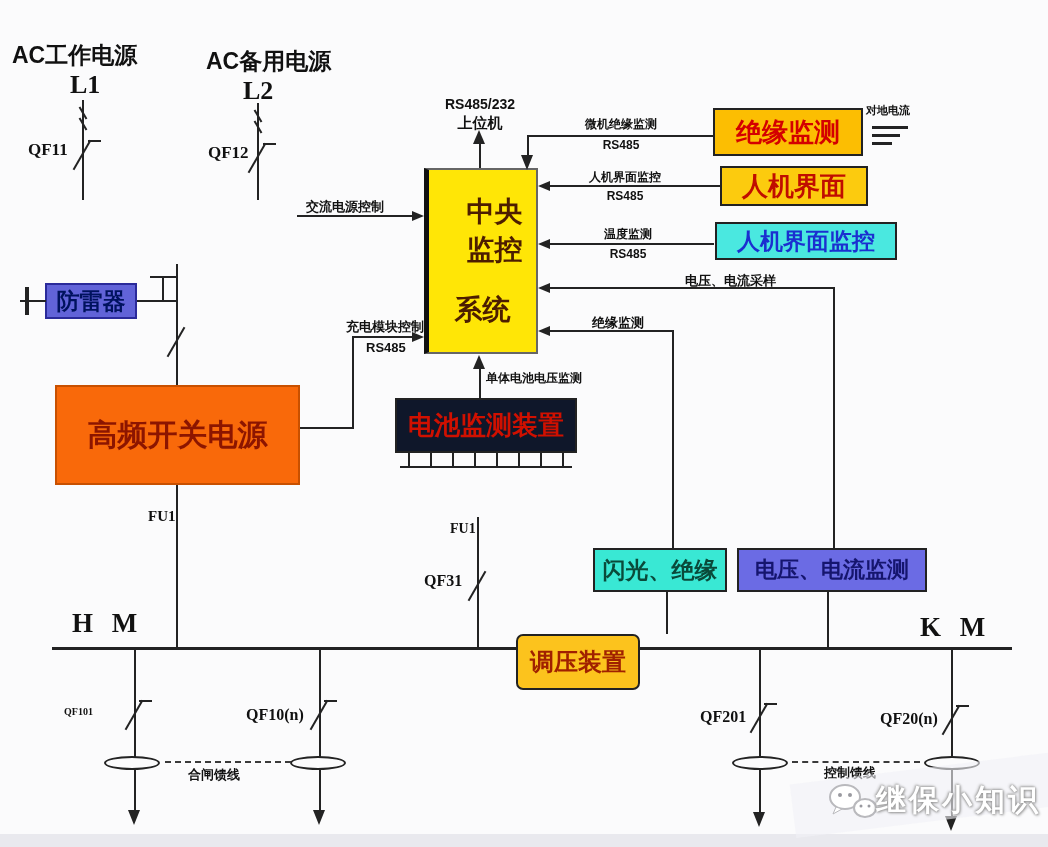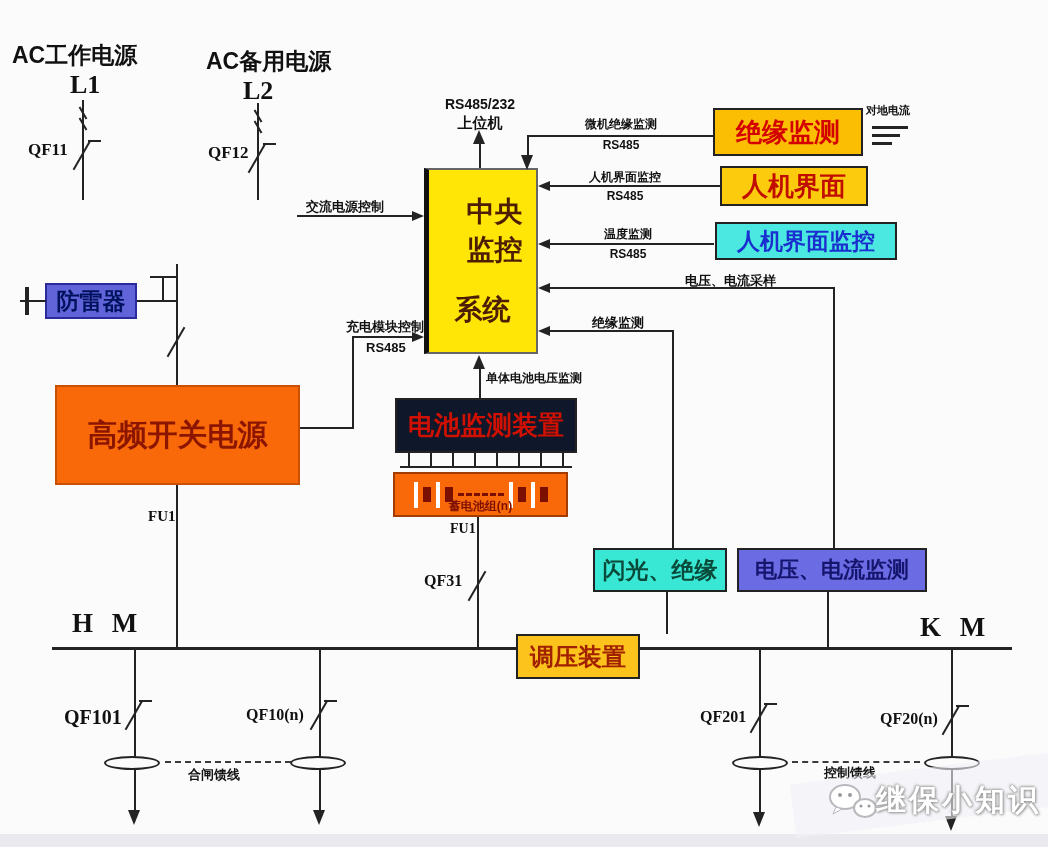--- a/index.html
+++ b/index.html
@@ -145,59 +145,45 @@
   <i class="ln" style="left:408px;top:452px;width:2px;height:15px;"></i>
   <i class="ln" style="left:430px;top:452px;width:2px;height:15px;"></i>
   <i class="ln" style="left:452px;top:452px;width:2px;height:15px;"></i>
   <i class="ln" style="left:474px;top:452px;width:2px;height:15px;"></i>
   <i class="ln" style="left:496px;top:452px;width:2px;height:15px;"></i>
   <i class="ln" style="left:518px;top:452px;width:2px;height:15px;"></i>
   <i class="ln" style="left:540px;top:452px;width:2px;height:15px;"></i>
   <i class="ln" style="left:562px;top:452px;width:2px;height:15px;"></i>
   <i class="ln" style="left:400px;top:466px;width:172px;height:2px;"></i>
 
-  <div class="bx" style="left: 393px; top: 472px; width: 175px; height: 45px; border-color: rgb(163, 60, 0); background: rgb(249, 105, 10);">
-    <span class="bat-wrap">
-      <i class="b1"></i>
-        <i class="b2"></i>
-        <i class="b1"></i>
-        <i class="b2"></i>
-      <i class="bat-dash"></i>
-      <i class="b1"></i>
-        <i class="b2"></i>
-        <i class="b1"></i>
-        <i class="b2"></i>
-    </span>
-    <span style="position:absolute;left:0;right:0;top:24px;font-size:12px;color:#7c1000;">蓄电池组(n)</span>
-  </div>
   <div class="lb sf" style="left:450px;top:521px;font-size:14px;">FU1</div>
   <i class="ln" style="left:477px;top:517px;width:2px;height:131px;"></i>
   <div class="lb sf" style="left:424px;top:572px;font-size:16px;">QF31</div>
   <i class="brk" style="left:476px;top:569px;"></i>
 
   <div class="bx" style="left: 737px; top: 548px; width: 190px; height: 44px; background: rgb(107, 107, 228);">
     <span style="font-size:22px;color:#15156e;">电压、电流监测</span>
   </div>
   <div class="bx" style="left: 593px; top: 548px; width: 134px; height: 44px; background: rgb(57, 232, 212);">
     <span style="font-size:23px;color:#0a4a3a;">闪光、绝缘</span>
   </div>
   <i class="ln" style="left:666px;top:592px;width:2px;height:42px;"></i>
   <i class="ln" style="left:827px;top:592px;width:2px;height:56px;"></i>
 
   <div class="lb sf" style="left:72px;top:608px;font-size:27px;letter-spacing:6px;">H M</div>
   <div class="lb sf" style="left:920px;top:612px;font-size:27px;letter-spacing:6px;">K M</div>
   <i class="ln" style="left:52px;top:647px;width:960px;height:3px;"></i>
 
-  <div class="bx" style="left: 516px; top: 634px; width: 124px; height: 45px; z-index: 3; background: rgb(252, 195, 29);">
+  <div class="bx" style="left: 516px; top: 634px; width: 124px; height: 56px; z-index: 3; background: rgb(252, 195, 29); border-radius: 7px;">
     <span style="font-size:24px;color:#a02000;">调压装置</span>
   </div>
 
   <i class="ln" style="left:134px;top:650px;width:2px;height:162px;"></i>
   <i class="ln" style="left:319px;top:650px;width:2px;height:162px;"></i>
-  <div class="lb sf" style="left:64px;top:706px;font-size:20px;">QF101</div>
+  <div class="lb sf" style="left:64px;top:706px;font-size:10px;">QF101</div>
   <div class="lb sf" style="left:246px;top:706px;font-size:16px;">QF10(n)</div>
   <i class="brk" style="left:133px;top:698px;"></i>
   <i class="tick" style="left:139px;top:700px;"></i>
   <i class="brk" style="left:318px;top:698px;"></i>
   <i class="tick" style="left:324px;top:700px;"></i>
   <i class="ct" style="left:104px;top:756px;"></i>
   <i class="ct" style="left:290px;top:756px;"></i>
   <i class="dash" style="left:165px;top:761px;width:126px;"></i>
   <div class="lb" style="left:188px;top:766px;font-size:13px;">合闸馈线</div>
   <i class="ar ar-d" style="left:128px;top:810px;"></i>

